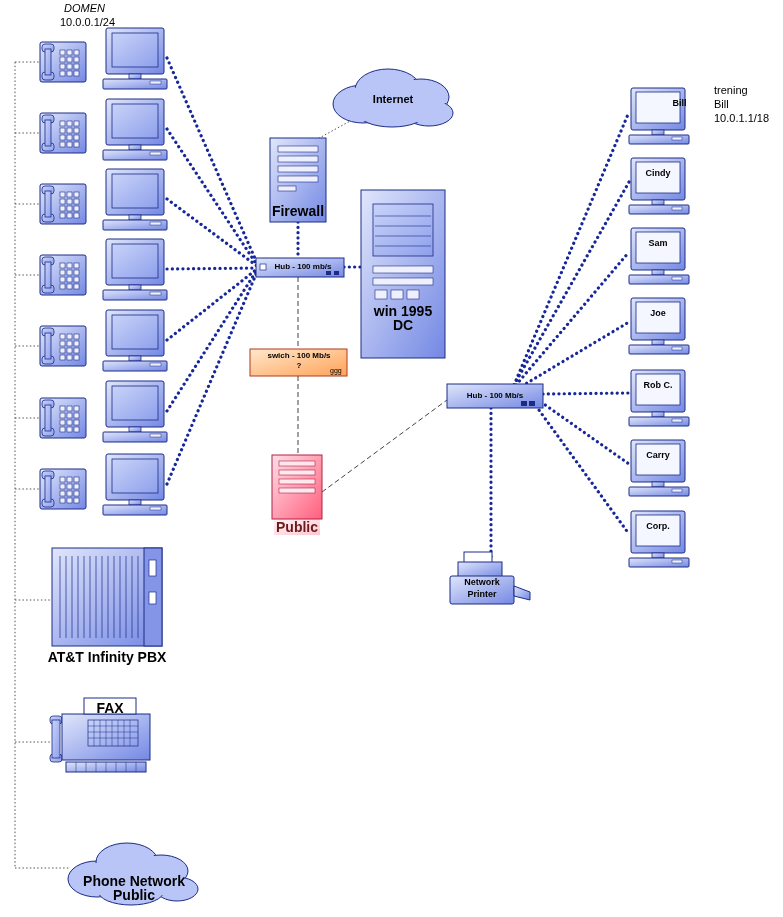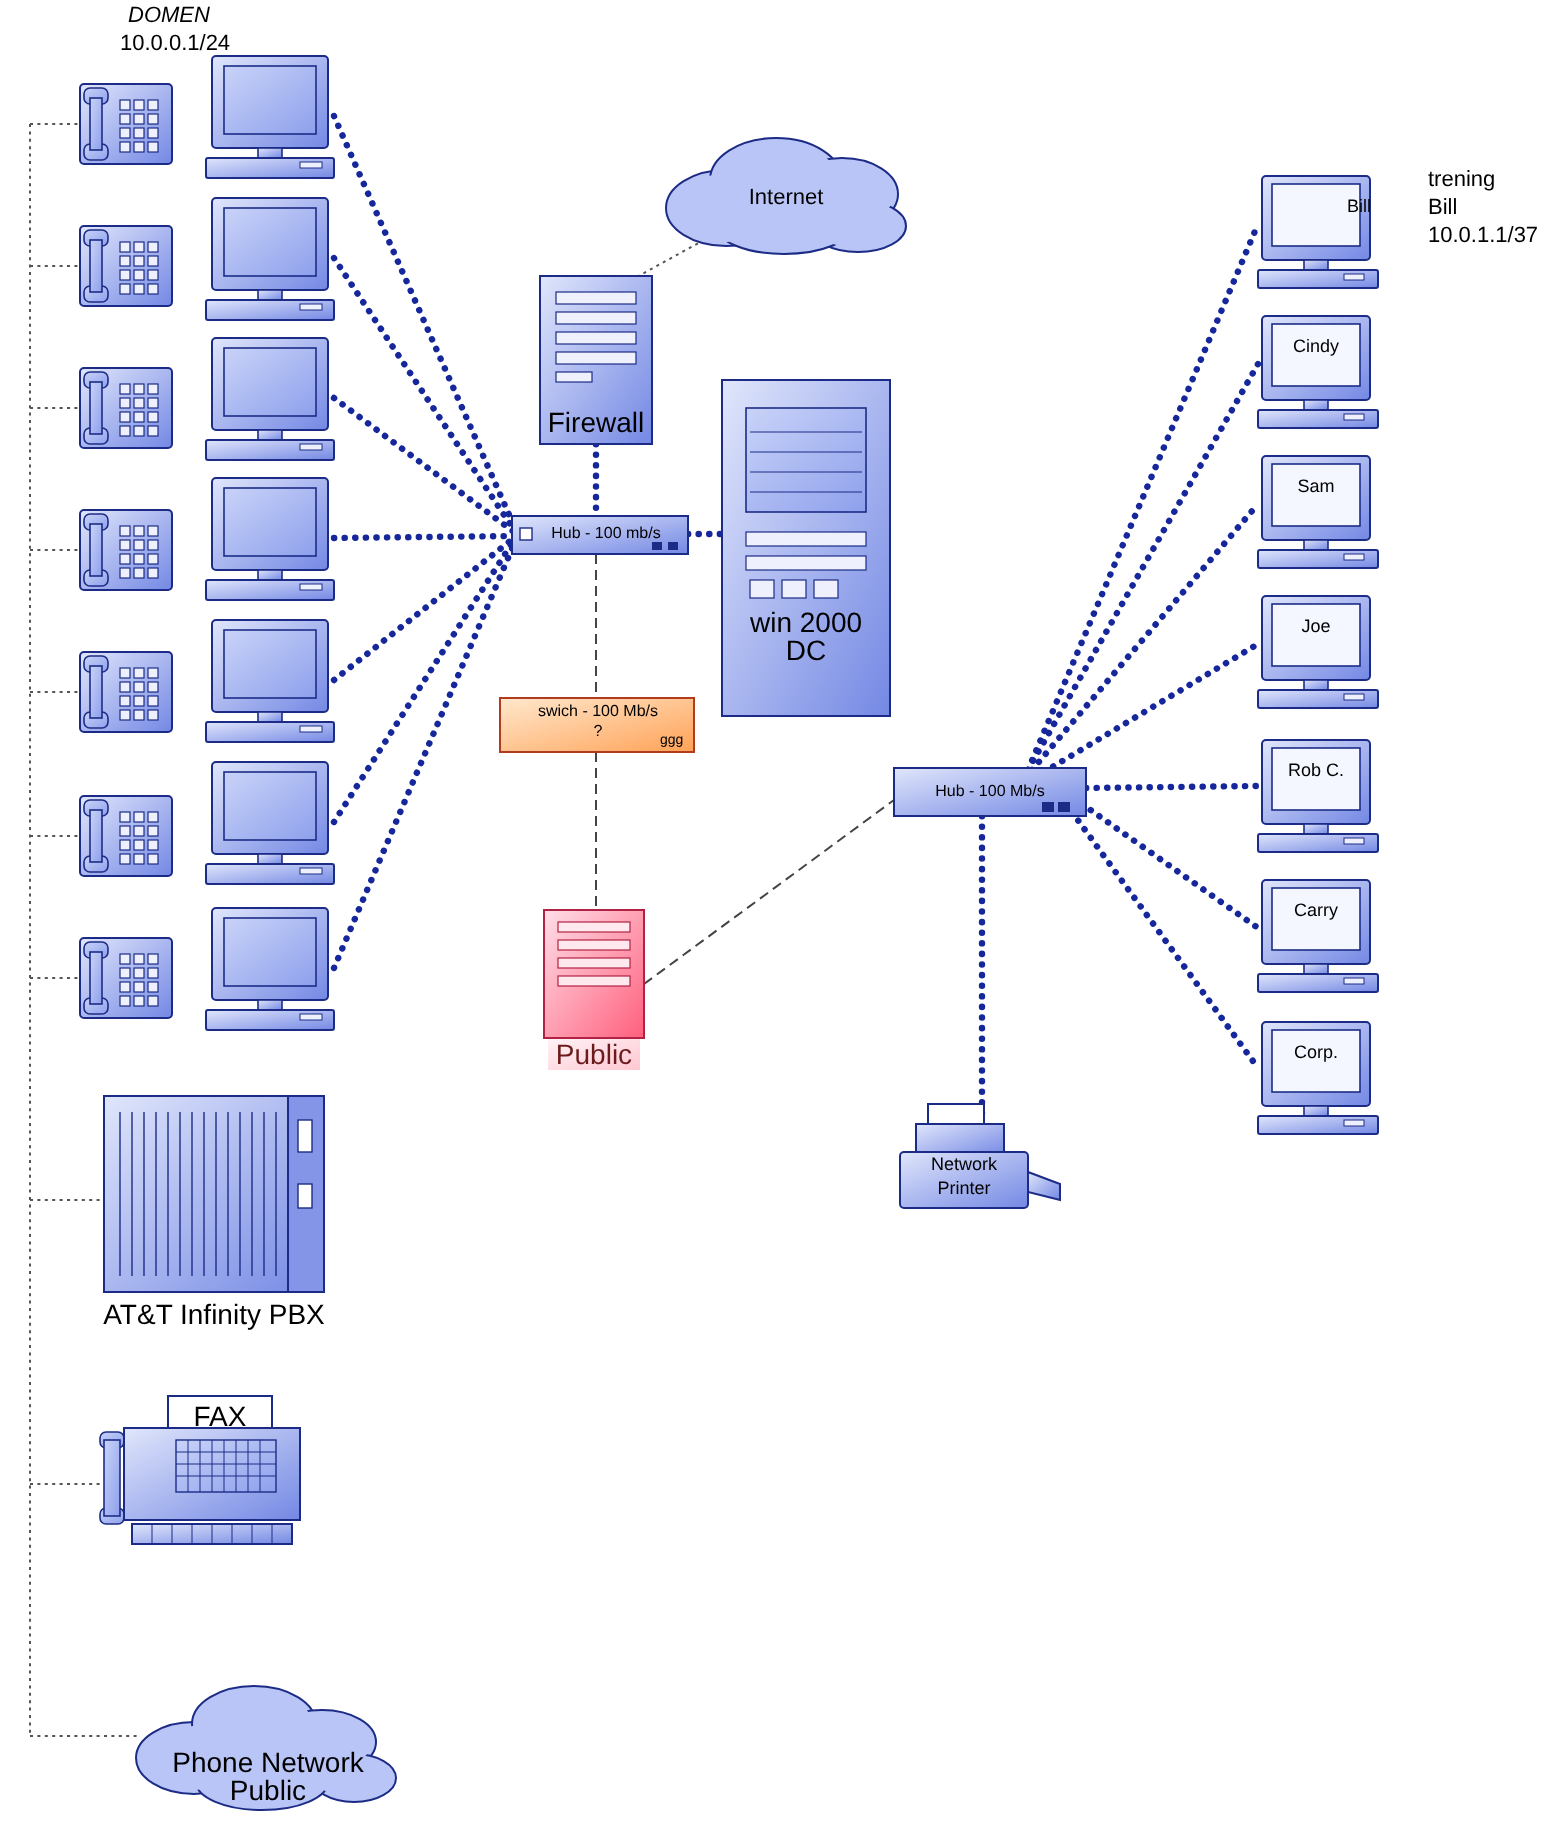--- a/index.html
+++ b/index.html
@@ -1,20 +1,20 @@
 <!DOCTYPE html>
 <html><head>
 <meta charset="utf-8">
 <style>
   * { margin:0; padding:0; box-sizing:border-box; }
   html,body { background:#fff; font-family:"Liberation Sans", sans-serif; }
   .canvas { position:relative; width:783px; height:917px; background:#fff; overflow:hidden; }
   .layer { position:absolute; left:0; top:0; width:783px; height:917px; }
   .lbl { position:absolute; color:#000; font-size:14px; line-height:1.15; white-space:nowrap; }
-  .ctr { transform:translateX(-50%); text-align:left; }
+  .ctr { transform:translateX(-50%); text-align:left;font-weight:bold; }
   .it  { font-style:italic; }
   .f11 { font-size:11px; }
   .f9  { font-size:9px; }
   .f8  { font-size:8px; }
   .f7  { font-size:7px; }
   .srv { color:#6b1b1b; }
 </style>
 </head>
 <body>
 
@@ -302,34 +302,34 @@
   </svg>
 
   <div class="layer">
     <div class="lbl it f11" style="left:64px; top:2px;font-style:italic;">DOMEN</div>
     <div class="lbl f11" style="left:60px; top:16px;">10.0.0.1/24</div>
 
     <div class="lbl ctr f11" style="left:393px; top:93px;">Internet</div>
     <div class="lbl ctr" style="left:298px; top:203px;">Firewall</div>
     <div class="lbl ctr f8" style="left:303px; top:262px;">Hub -  100 mb/s</div>
 
-    <div class="lbl ctr" style="left:403px; top:303px;">win 2000</div>
+    <div class="lbl ctr" style="left:403px; top:303px;">win 1995</div>
     <div class="lbl ctr" style="left:403px; top:317px;">DC</div>
 
     <div class="lbl ctr f8" style="left:299px; top:351px;">swich -  100 Mb/s</div>
     <div class="lbl ctr f8" style="left:299px; top:361px;">?</div>
     <div class="lbl f7" style="left:330px; top:367px;">ggg</div>
 
     <div class="lbl ctr srv" style="left:297px; top:519px;">Public</div>
 
     <div class="lbl ctr f8" style="left:495px; top:391px;">Hub - 100 Mb/s</div>
 
     <div class="lbl f11" style="left:714px; top:84px;">trening</div>
     <div class="lbl f11" style="left:714px; top:98px;">Bill</div>
-    <div class="lbl f11" style="left:714px; top:112px;">10.0.1.1/37</div>
+    <div class="lbl f11" style="left:714px; top:112px;">10.0.1.1/18</div>
 
     <div class="lbl ctr f9" style="left:482px; top:577px;">Network</div>
     <div class="lbl ctr f9" style="left:482px; top:589px;">Printer</div>
 
     <div class="lbl ctr" style="left:107px; top:649px;">AT&amp;T Infinity PBX</div>
     <div class="lbl ctr" style="left:110px; top:700px;">FAX</div>
 
     <div class="lbl ctr" style="left:134px; top:859px;margin-top:28px;">Public</div>
     <div class="lbl ctr" style="left:134px; top:873px;">Phone Network</div>
 

